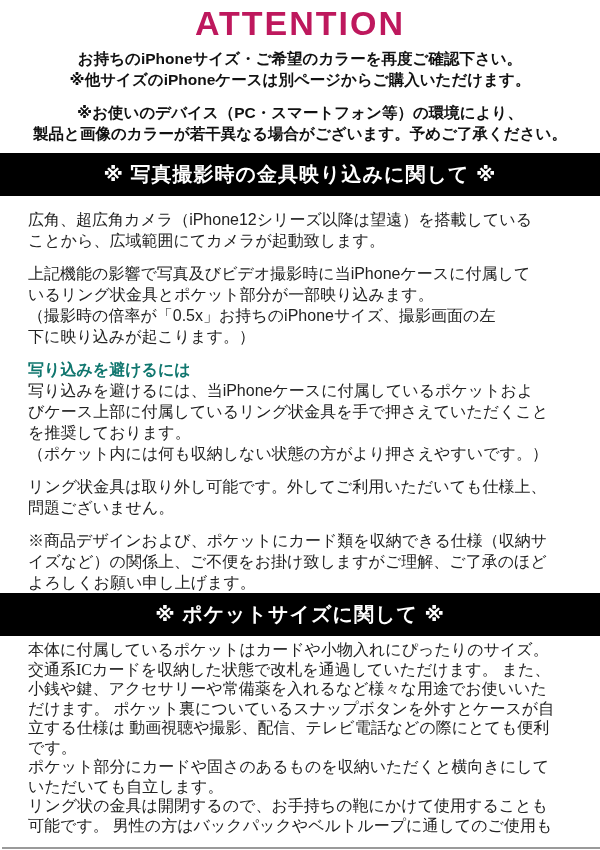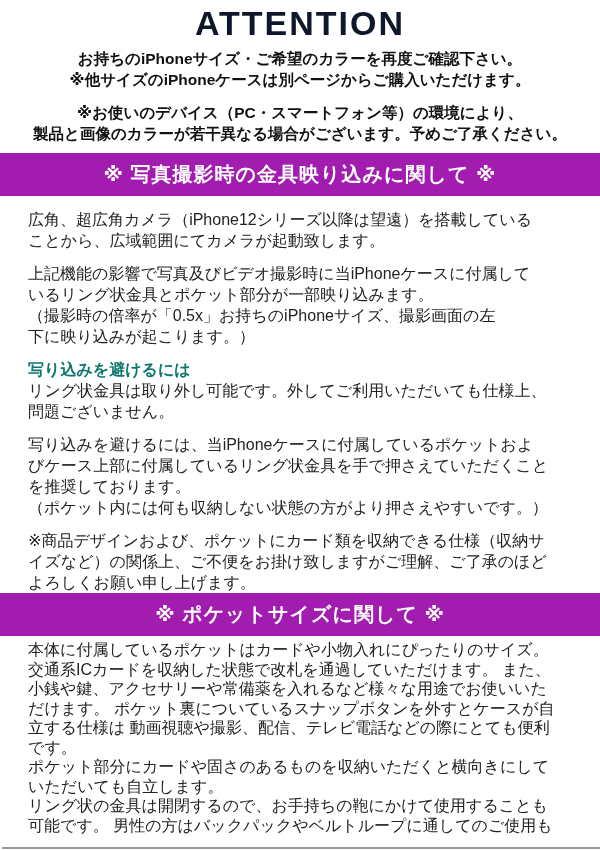--- a/index.html
+++ b/index.html
@@ -16,42 +16,42 @@
   }
   .page {
     position: relative;
     width: 600px;
     height: 850px;
     background: #ffffff;
   }
   .title {
     margin: 2px 0 0 0;
     text-align: center;
-    color: #0f172a;
+    color: #be185d;
     font-size: 34px;
     line-height: 42px;
     font-weight: bold;
     letter-spacing: 2px;
   }
   .intro {
     margin: 0;
     text-align: center;
     font-weight: bold;
     font-size: 15.5px;
     line-height: 21px;
     color: #111111;
     white-space: pre-line;
   }
   .intro.first { margin-top: 4px; }
   .intro.second { margin-top: 12px; }
   .banner {
     margin-top: 9px;
     height: 43px;
     line-height: 43px;
-    background: #a21caf;
+    background: #000000;
     color: #ffffff;
     text-align: center;
     font-size: 20px;
     font-weight: bold;
     letter-spacing: 1px;
   }
   .banner.second { margin-top: 0; }
   .section {
     padding: 13px 20px 0 28px;
     font-size: 16px;
@@ -61,21 +61,21 @@
   }
   .section p {
     margin: 0 0 12px 0;
     white-space: pre-line;
   }
   .section p.subheading {
     margin: 0;
     color: #0f766e;
     font-weight: bold;
   }
-  .section p.last { margin-bottom: 0; }
+  .section p.last { margin-bottom: 0; font-family: Liberation Serif, serif; }
   .section.pocket {
     padding-top: 4px;
     line-height: 19.5px;
   }
   .divider {
     position: absolute;
     left: 2px;
     right: 0;
     top: 845px;
     border-top: 2px solid #9a9a9a;
@@ -97,26 +97,26 @@
   <div class="banner">※ 写真撮影時の金具映り込みに関して ※</div>
 
   <div class="section">
     <p>広角、超広角カメラ（iPhone12シリーズ以降は望遠）を搭載している
 ことから、広域範囲にてカメラが起動致します。</p>
     <p>上記機能の影響で写真及びビデオ撮影時に当iPhoneケースに付属して
 いるリング状金具とポケット部分が一部映り込みます。
 （撮影時の倍率が「0.5x」お持ちのiPhoneサイズ、撮影画面の左
 下に映り込みが起こります。）</p>
     <p class="subheading">写り込みを避けるには</p>
-    <p>リング状金具は取り外し可能です。外してご利用いただいても仕様上、
-問題ございません。</p>
     <p>写り込みを避けるには、当iPhoneケースに付属しているポケットおよ
 びケース上部に付属しているリング状金具を手で押さえていただくこと
 を推奨しております。
 （ポケット内には何も収納しない状態の方がより押さえやすいです。）</p>
+    <p>リング状金具は取り外し可能です。外してご利用いただいても仕様上、
+問題ございません。</p>
     <p class="last">※商品デザインおよび、ポケットにカード類を収納できる仕様（収納サ
 イズなど）の関係上、ご不便をお掛け致しますがご理解、ご了承のほど
 よろしくお願い申し上げます。</p>
   </div>
 
   <div class="banner second">※ ポケットサイズに関して ※</div>
 
   <div class="section pocket">
     <p class="last">本体に付属しているポケットはカードや小物入れにぴったりのサイズ。
 交通系ICカードを収納した状態で改札を通過していただけます。 また、

